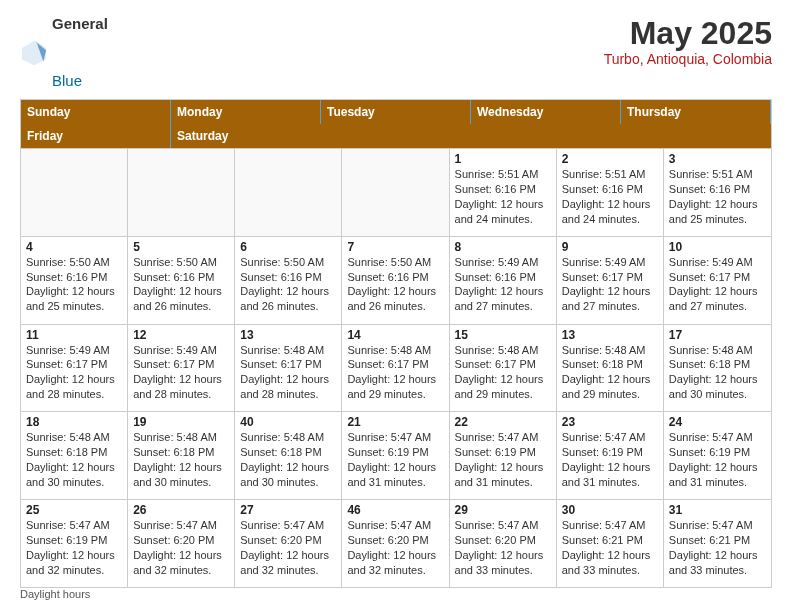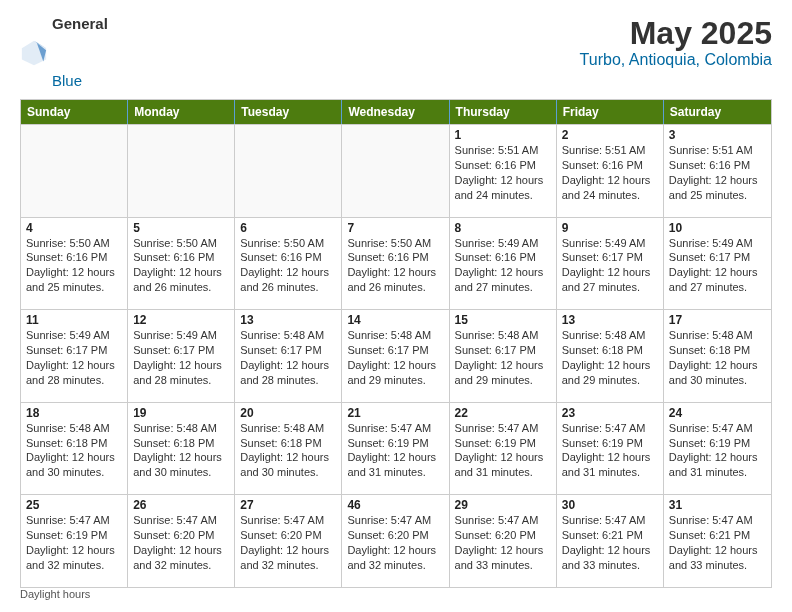--- a/index.html
+++ b/index.html
@@ -52,33 +52,33 @@
       text-align: right;
     }
     .calendar-title {
       font-size: 32px;
       font-weight: bold;
       color: #333;
       line-height: 1.1;
       text-align: right;
     }
     .calendar-subtitle {
-      font-size: 16px;
-      color: #0369a1;
+      font-size: 14px;
+      color: #b91c1c;
     }
     .calendar {
       flex: 1;
       display: flex;
       flex-direction: column;
       border: 1px solid #ccc;
     }
     .cal-header-row {
       display: grid;
-      grid-template-columns: repeat(7, 1fr);
-      background: #4d7c0f;
+      grid-template-columns: repeat(5, 1fr);
+      background: #a16207;
     }
     .cal-header-cell {
       color: #fff;
       font-weight: bold;
       font-size: 12px;
       padding: 5px 6px;
       text-align: left;
       border-right: 1px solid #5a9fd4;
     }
     .cal-header-cell:last-child { border-right: none; }
@@ -293,21 +293,21 @@
 and 30 minutes.</div>
           </div>
           <div class="cal-cell">
             <div class="day-num">19</div>
             <div class="day-info" style="white-space: pre-line;">Sunrise: 5:48 AM
 Sunset: 6:18 PM
 Daylight: 12 hours
 and 30 minutes.</div>
           </div>
           <div class="cal-cell">
-            <div class="day-num">20</div>
+            <div class="day-num">40</div>
             <div class="day-info" style="white-space: pre-line;">Sunrise: 5:48 AM
 Sunset: 6:18 PM
 Daylight: 12 hours
 and 30 minutes.</div>
           </div>
           <div class="cal-cell">
             <div class="day-num">21</div>
             <div class="day-info" style="white-space: pre-line;">Sunrise: 5:47 AM
 Sunset: 6:19 PM
 Daylight: 12 hours

